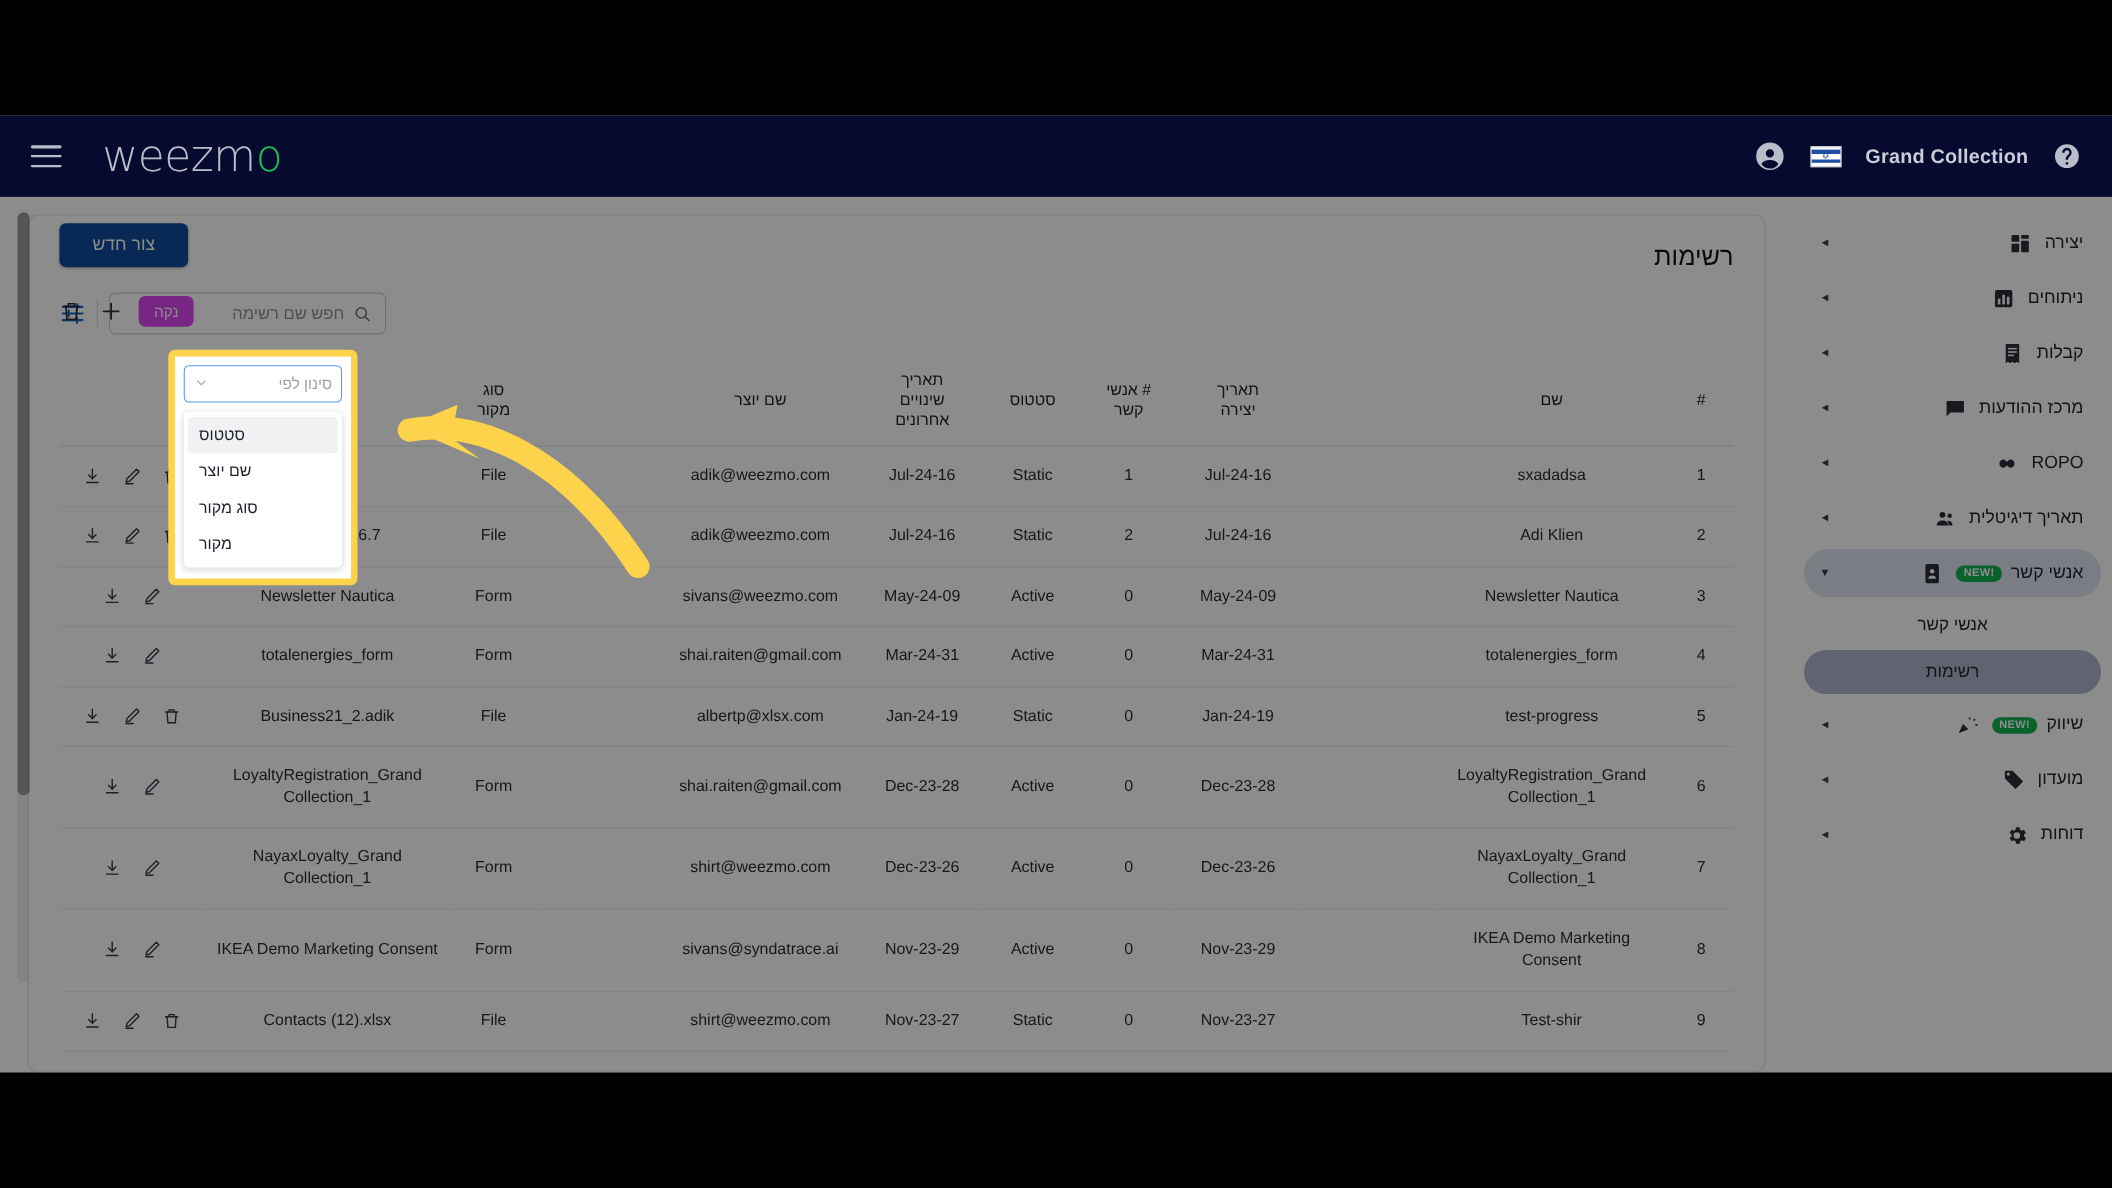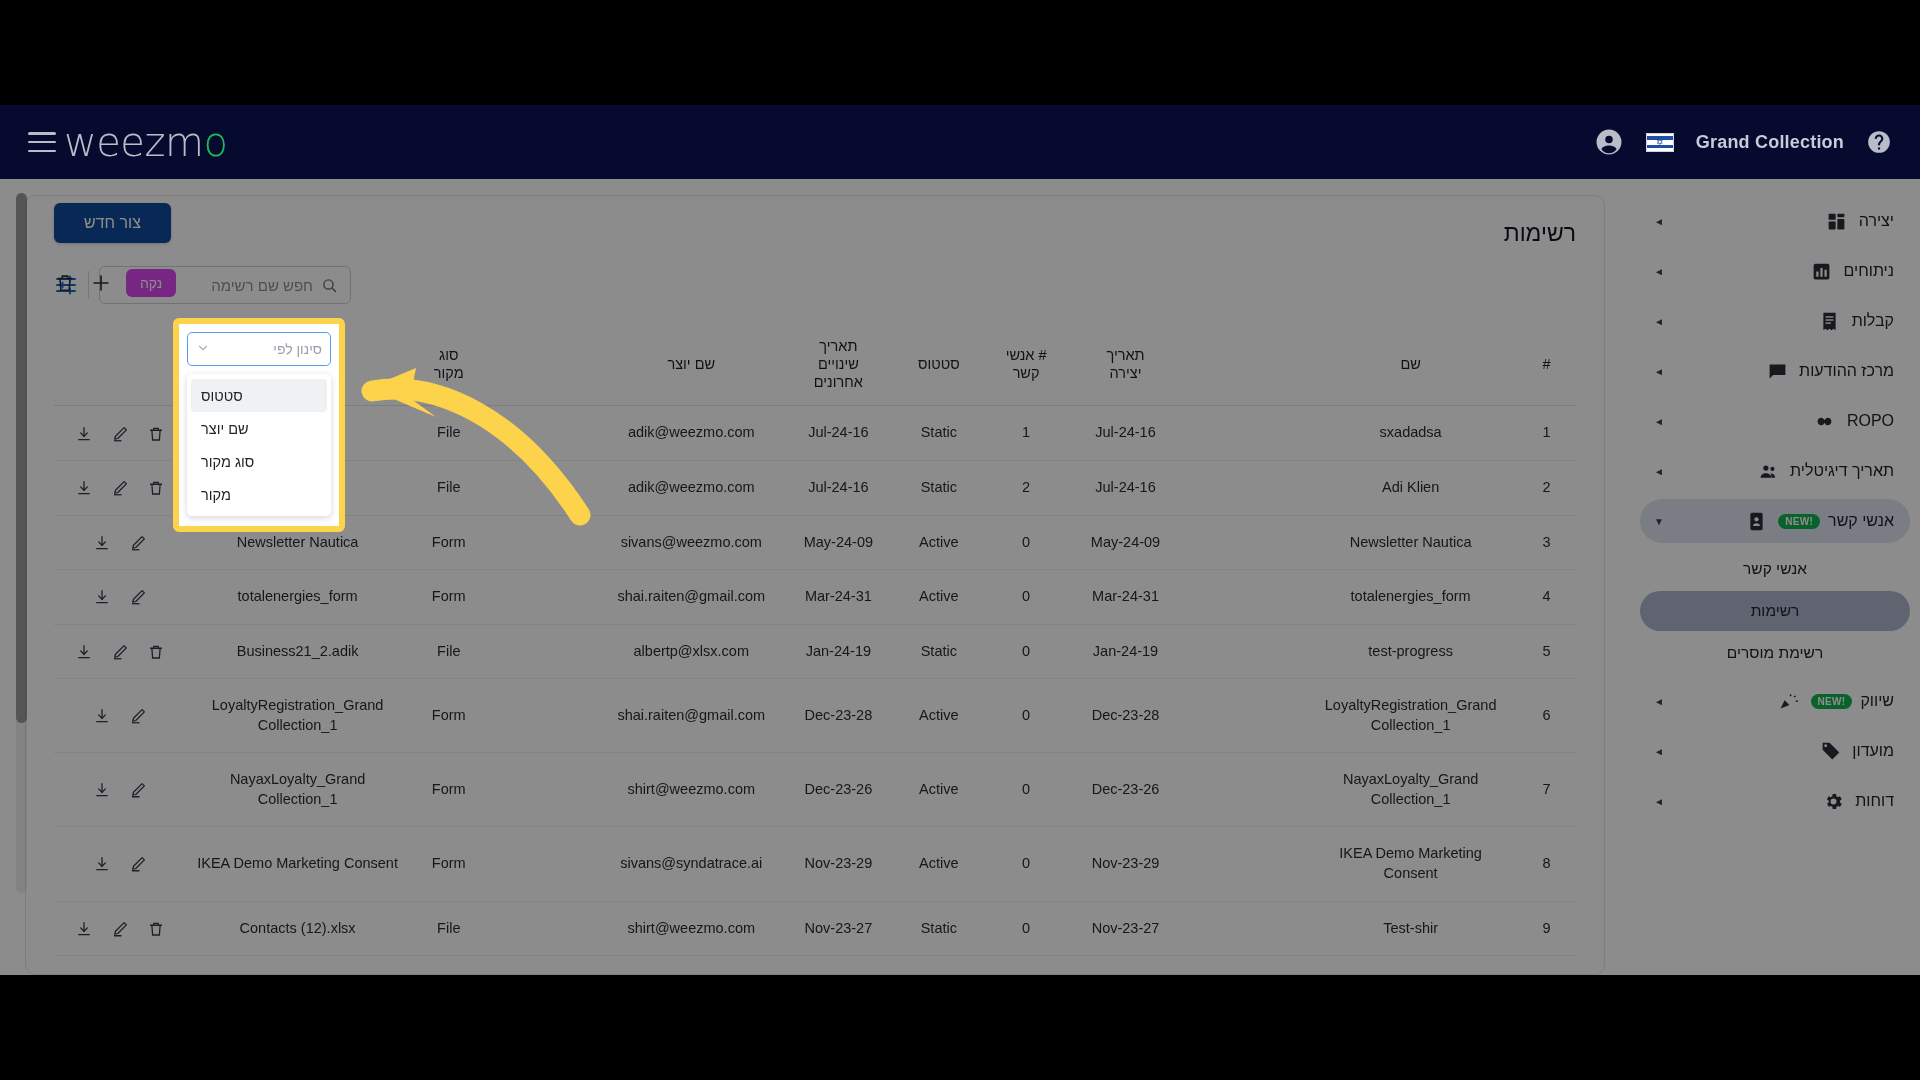--- a/index.html
+++ b/index.html
@@ -43,21 +43,21 @@
   #topbar {
     position: absolute; top: 0; left: 0;
     width: 1920px; height: 74px;
     background: #050a2e;
     display: flex; align-items: center;
     justify-content: space-between;
     padding: 0 28px;
     z-index: 50;
   }
   .topbar-left  { display:flex; align-items:center; gap: 22px; direction: ltr; }
-  .topbar-right { display:flex; align-items:center; gap: 8px; direction: ltr; }
+  .topbar-right { display:flex; align-items:center; gap: 37px; direction: ltr; }
 
   .icon-btn {
     display:flex; align-items:center; justify-content:center;
     color: #b9bcc9;
     cursor: pointer;
     line-height: 0;
   }
   .avatar-icon svg { width: 30px; height: 30px; }
   .help-icon  svg { width: 26px; height: 26px; }
 
@@ -274,21 +274,21 @@
   #scrollbar .thumb {
     position:absolute; top:0; left:0;
     width: 11px; height: 530px;
     background: rgba(0,0,0,0.35);
     border-radius: 6px;
   }
 
   
   #filter-popover {
     position:absolute;
-    top: 213px; left: 173px;
+    top: 213px; left: 153px;
     width: 172px;
     z-index: 80;
     border: 6px solid #fcd34b;
     border-radius: 6px;
     background:#ffffff;
     padding: 8px 8px 10px 8px;
   }
   #filter-select {
     height: 34px;
     border: 1.5px solid #5a9bf0;
@@ -465,23 +465,20 @@
             </svg>
         </span>
         <span class="nav-caret">▼</span>
       </div>
 
       <div class="subnav-item">
         <span>אנשי קשר</span>
       </div>
       <div class="subnav-item active">
         <span>רשימות</span>
-      </div>
-      <div class="subnav-item">
-        <span>רשימת מוסרים</span>
       </div>
 
       <div class="nav-item">
         <span class="nav-label">
           <span>שיווק</span>
           <span class="badge-new">NEW!</span>
         </span>
         <span class="nav-icon">
           <svg viewBox="0 0 24 24">
               <path d="M3 20l4.5-9.5L13 16 3 20z"></path>

